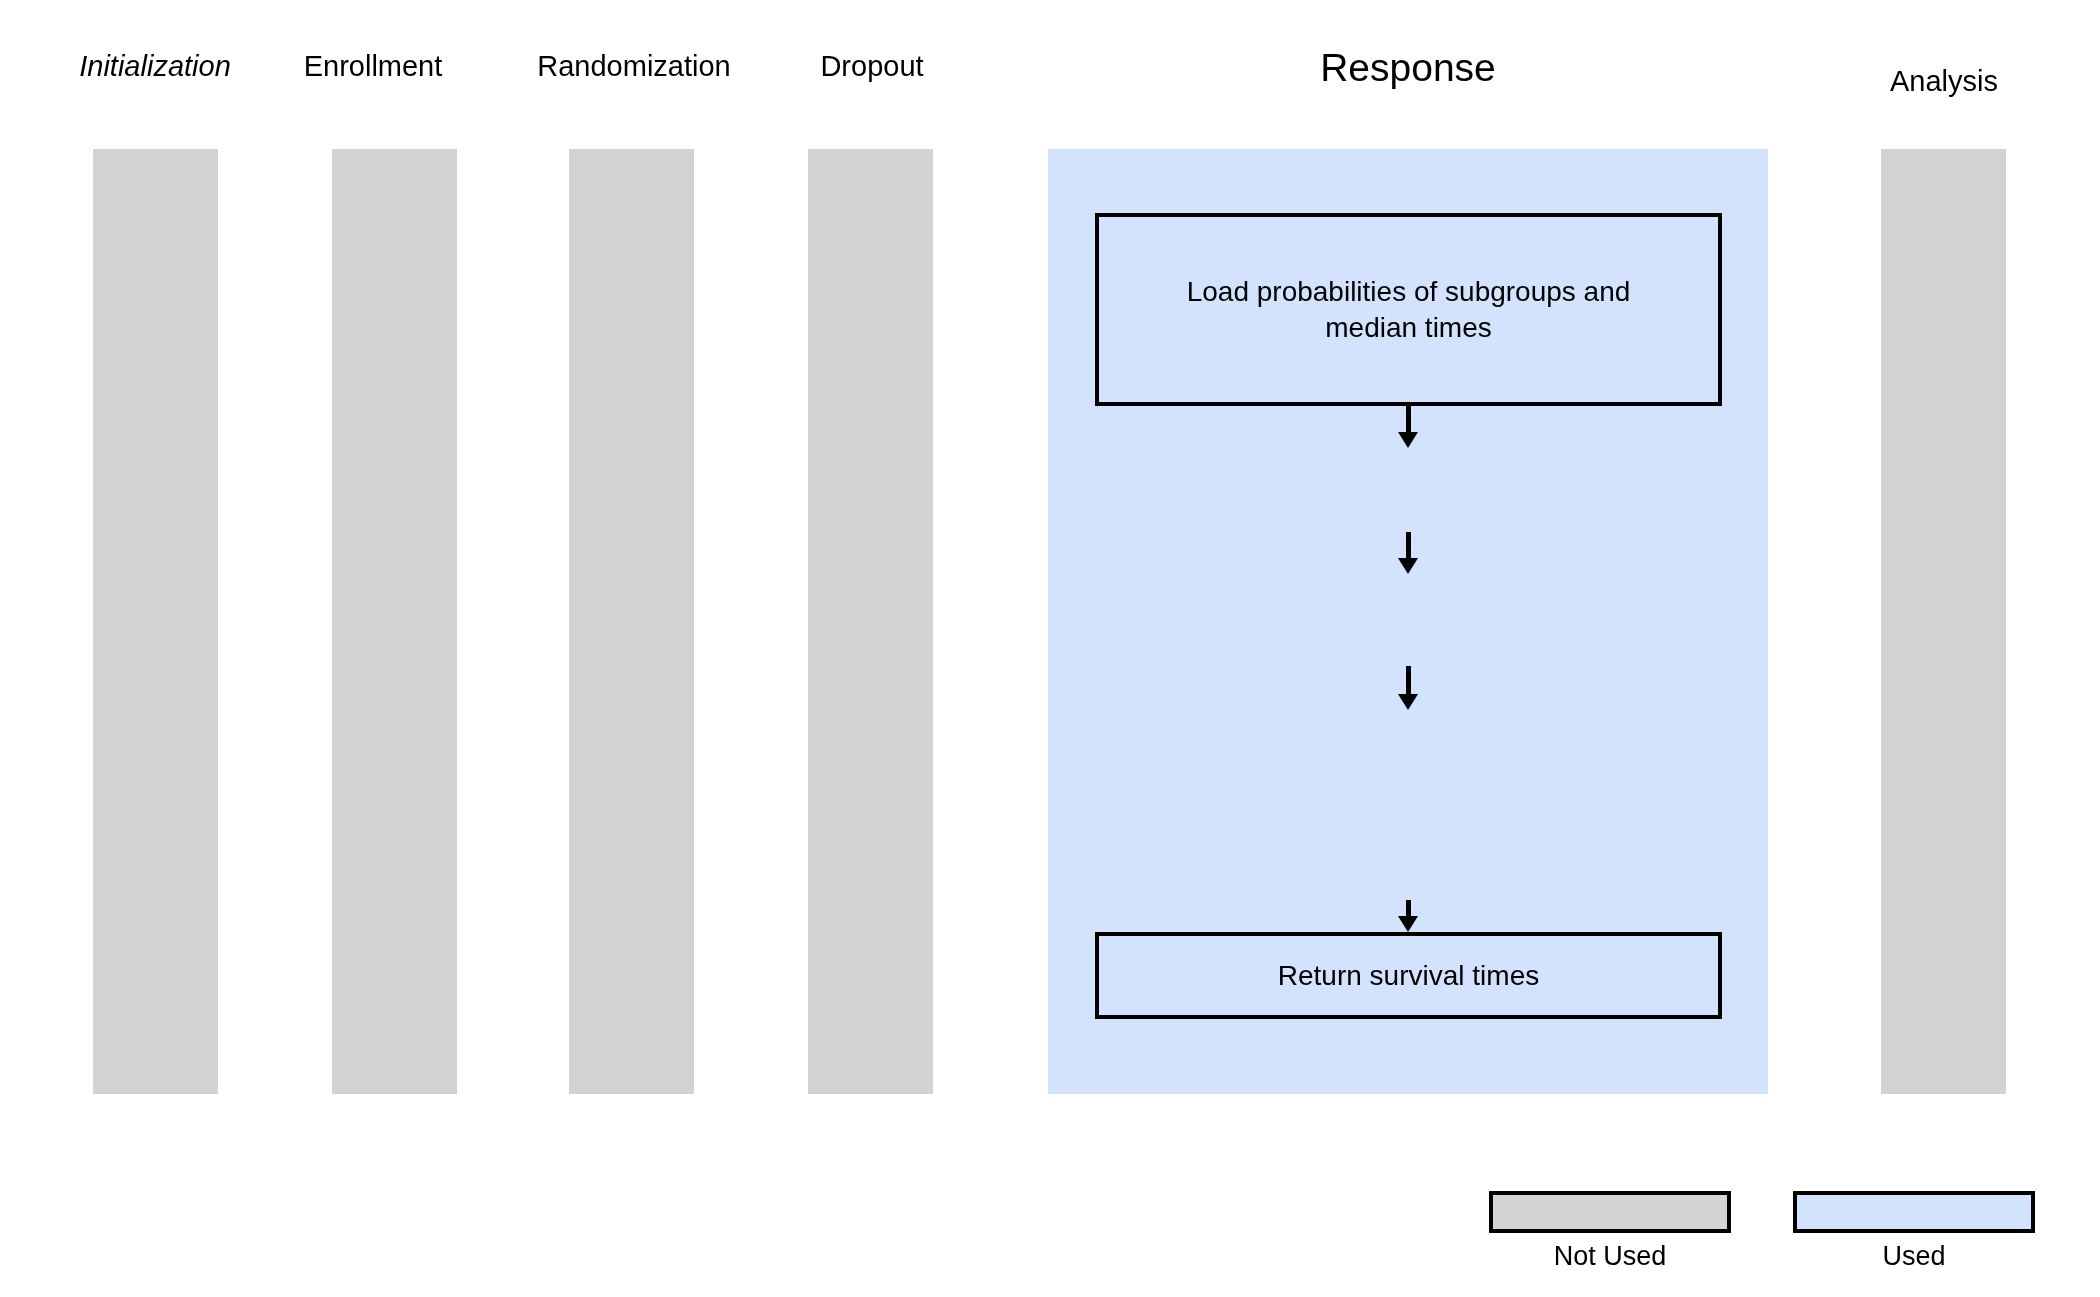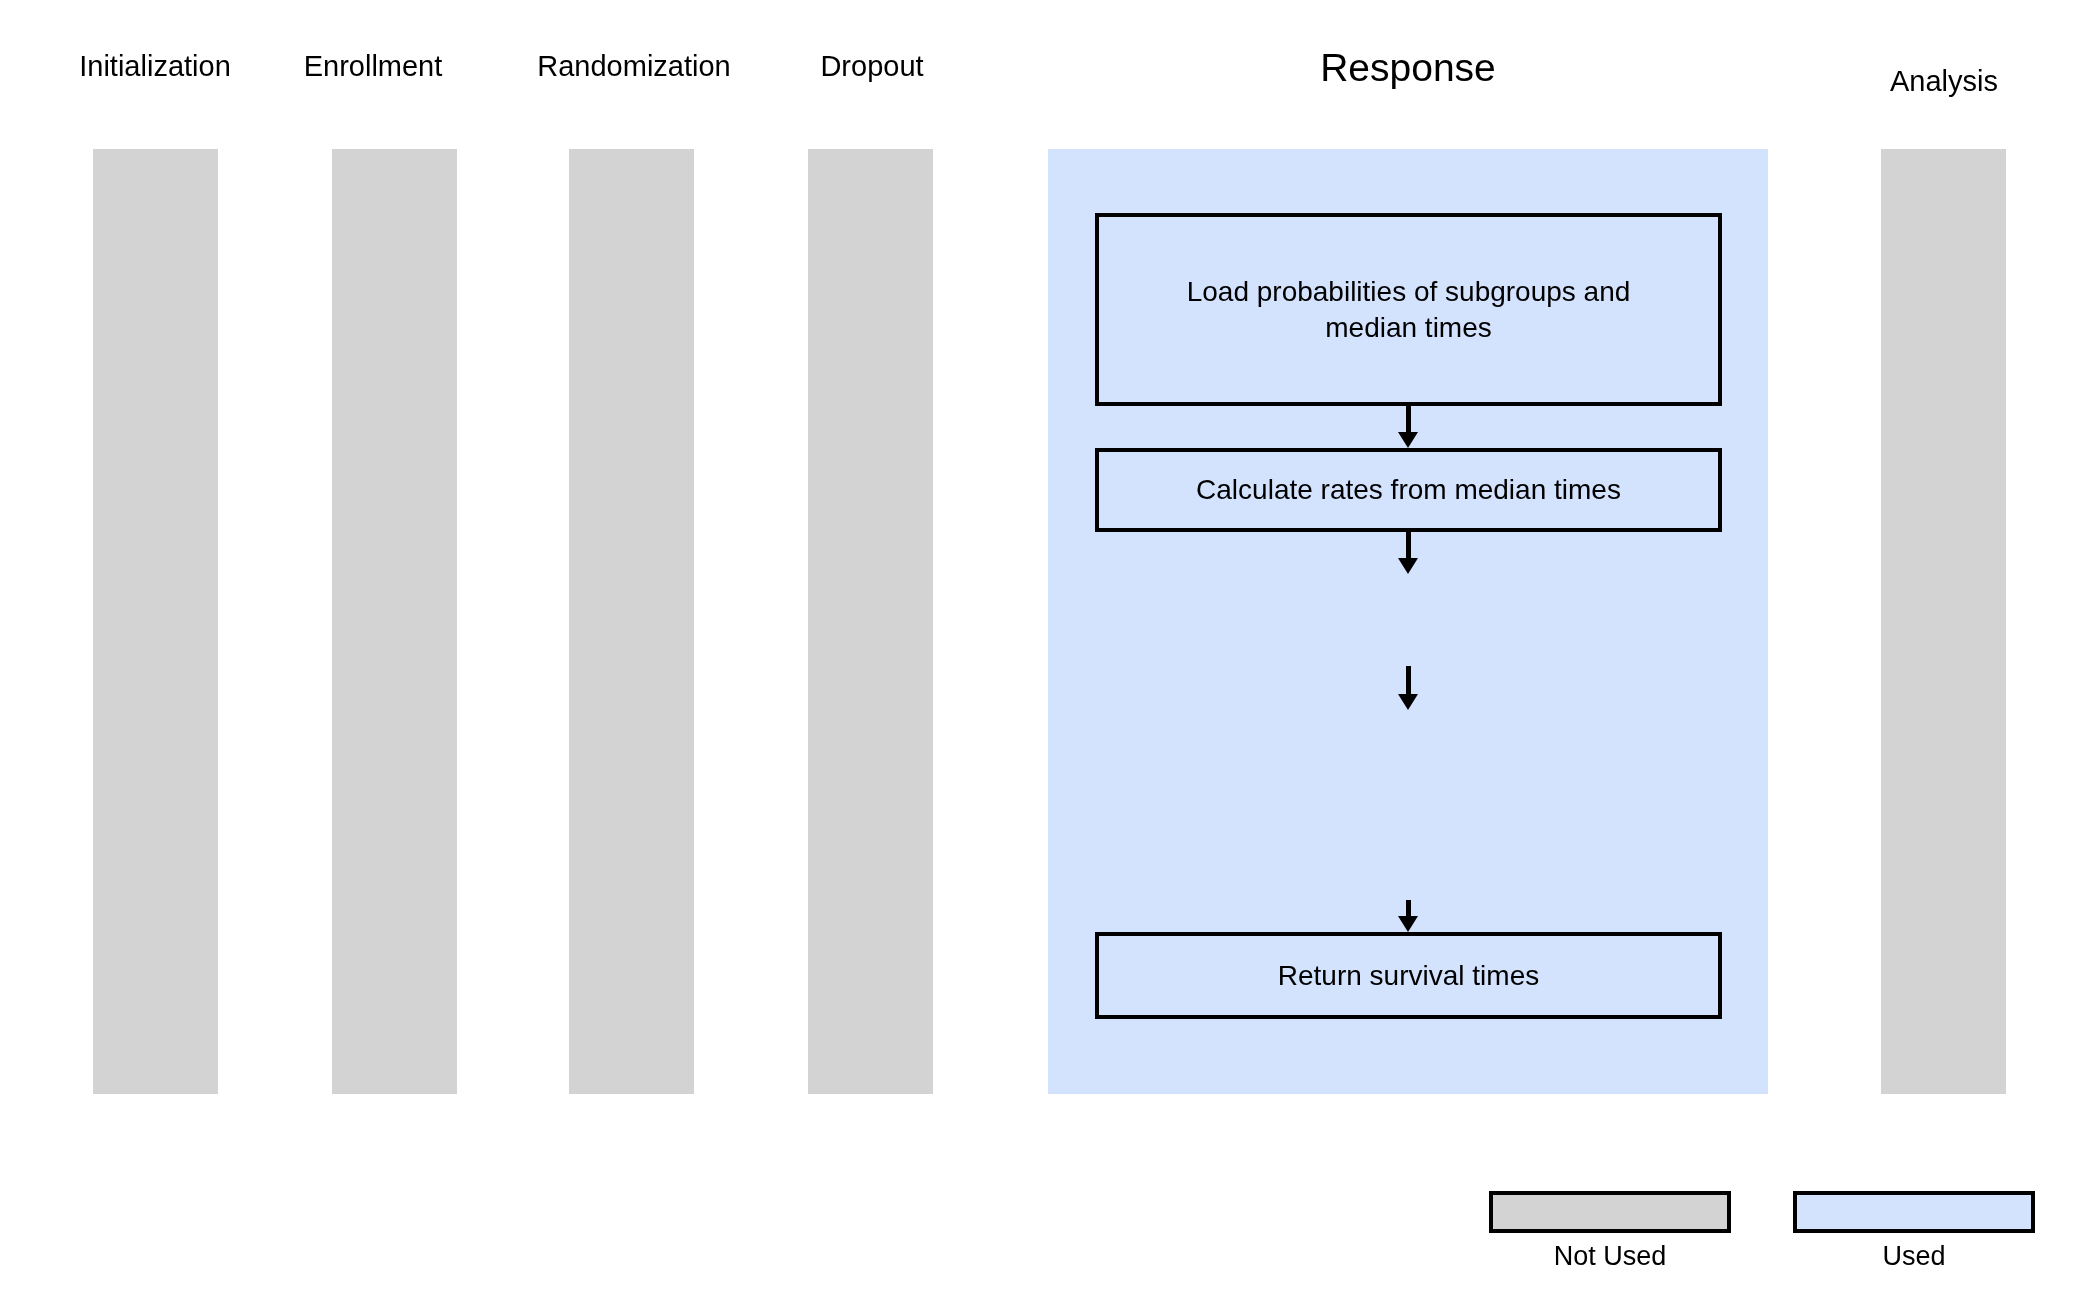--- a/index.html
+++ b/index.html
@@ -111,21 +111,21 @@
     line-height: 1;
     color: #000000;
     white-space: nowrap;
   }
 </style>
 </head>
 <body>
 
 <div id="canvas">
 
-  <div class="col-header" style="left:15px; top:52px; width:280px;">
+  <div class="col-header" style="left:15px; top:52px; width:280px;font-style:italic;">
     <span>Initialization</span>
   </div>
   <div class="col-header" style="left:233px; top:52px; width:280px;">
     <span>Enrollment</span>
   </div>
   <div class="col-header" style="left:494px; top:52px; width:280px;">
     <span>Randomization</span>
   </div>
   <div class="col-header" style="left:732px; top:52px; width:280px;">
     <span>Dropout</span>
@@ -149,23 +149,20 @@
   <div class="flow-box" style="left:1095px; top:213px; width:627px; height:193px;">
     <span class="box-label">Load probabilities of subgroups and
 median times</span>
   </div>
 
   <div class="arrow" style="left:1388px; top:406px; width:40px; height:42px;">
     <div class="arrow-shaft" style="height:28px;"></div>
     <div class="arrow-head"></div>
   </div>
 
-  <div class="flow-box" style="left:1095px; top:448px; width:627px; height:84px;">
-    <span class="box-label">Calculate rates from median times</span>
-  </div>
 
   <div class="arrow" style="left:1388px; top:532px; width:40px; height:42px;">
     <div class="arrow-shaft" style="height:28px;"></div>
     <div class="arrow-head"></div>
   </div>
 
 
   <div class="arrow" style="left:1388px; top:666px; width:40px; height:44px;">
     <div class="arrow-shaft" style="height:30px;"></div>
     <div class="arrow-head"></div>

